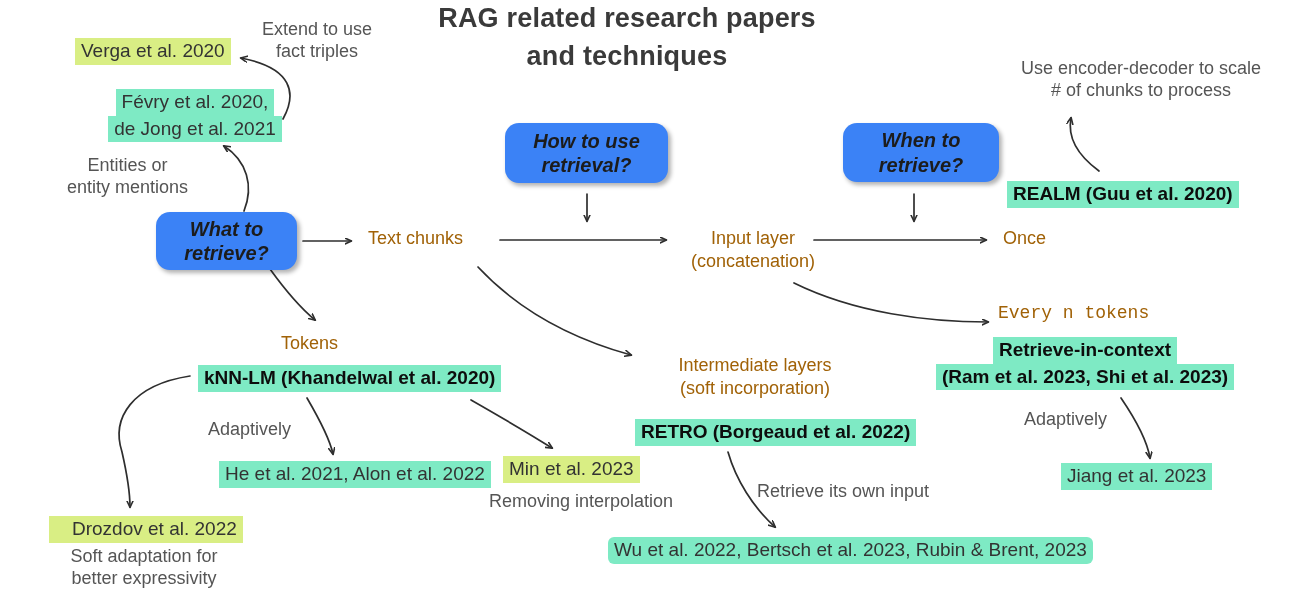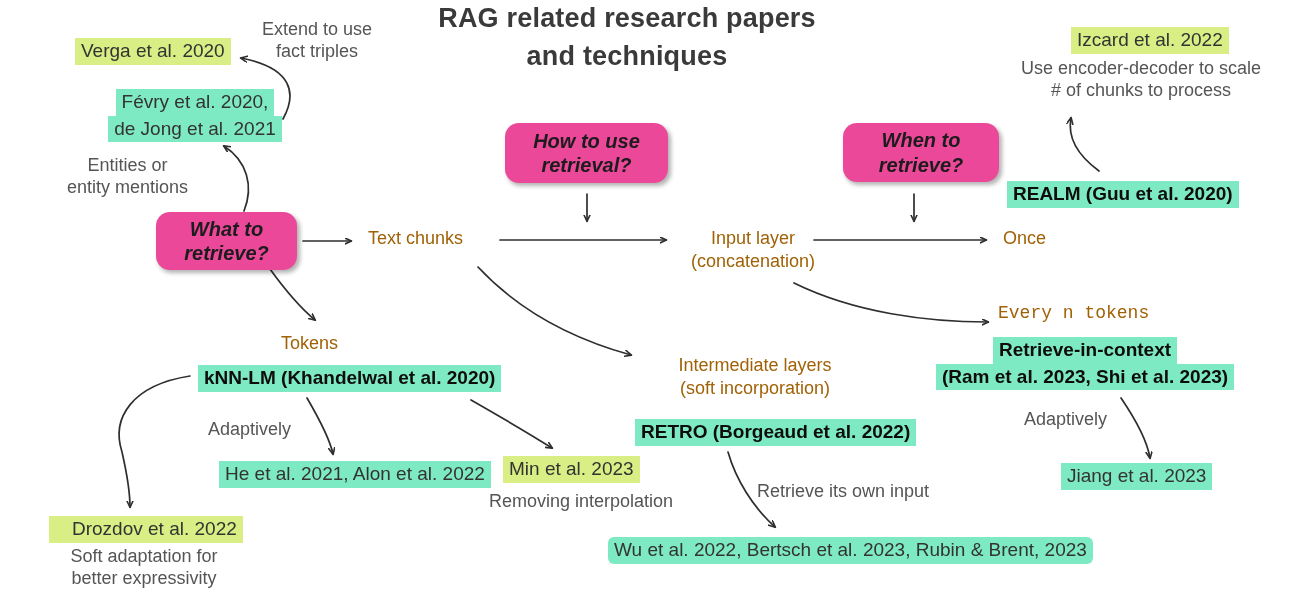--- a/index.html
+++ b/index.html
@@ -23,21 +23,21 @@
     padding:1px 6px; line-height:1.3;
   }
   .hl-y { background:#d9ee84; }
   .hl-t { background:#7eeac4; }
   .hl-bold { font-weight:bold; color:#0d0d0d; }
 
   .stack { display:flex; flex-direction:column; align-items:center; }
   .stack .hl { margin:0; }
 
   .qbox {
-    background:#ec4899; border-radius:14px;
+    background:#3b82f6; border-radius:14px;
     box-shadow:2.5px 3px 4px rgba(0,0,0,0.3);
     display:flex; align-items:center; justify-content:center;
     font-size:20px; font-weight:bold; font-style:italic; color:#1c1c1c;
     line-height:1.22; text-align:center;
   }
   svg.wires { position:absolute; left:0; top:0; pointer-events:none; }
 </style>
 </head>
 <body>
 
@@ -87,21 +87,20 @@
   <div class="abs qbox pre" style="left:505px; top:123px; width:163px; height:60px;">How to use
 retrieval?</div>
   <div class="abs qbox pre" style="left:843px; top:123px; width:156px; height:59px;">When to
 retrieve?</div>
 
   <span class="abs lbl" style="left:368px; top:227px;">Text chunks</span>
   <div class="abs lbl center pre" style="left:663px; top:227px; width:180px;">Input layer
 (concatenation)</div>
   <span class="abs lbl" style="left:1003px; top:227px;">Once</span>
 
-  <span class="abs hl hl-y" style="left:1071px; top:27px;">Izcard et al. 2022</span>
   <div class="abs note center pre" style="left:1008px; top:58px; width:266px;">Use encoder-decoder to scale
 # of chunks to process</div>
   <span class="abs hl hl-t hl-bold" style="left:1007px; top:181px;">REALM (Guu et al. 2020)</span>
 
   <span class="abs lbl" style="left:281px; top:332px;">Tokens</span>
   <span class="abs hl hl-t hl-bold" style="left:198px; top:365px;">kNN-LM (Khandelwal et al. 2020)</span>
   <span class="abs note" style="left:208px; top:419px;">Adaptively</span>
   <span class="abs hl hl-t" style="left:219px; top:461px;">He et al. 2021, Alon et al. 2022</span>
   <span class="abs hl hl-y" style="left:503px; top:456px;">Min et al. 2023</span>
   <span class="abs note" style="left:489px; top:491px;">Removing interpolation</span>

